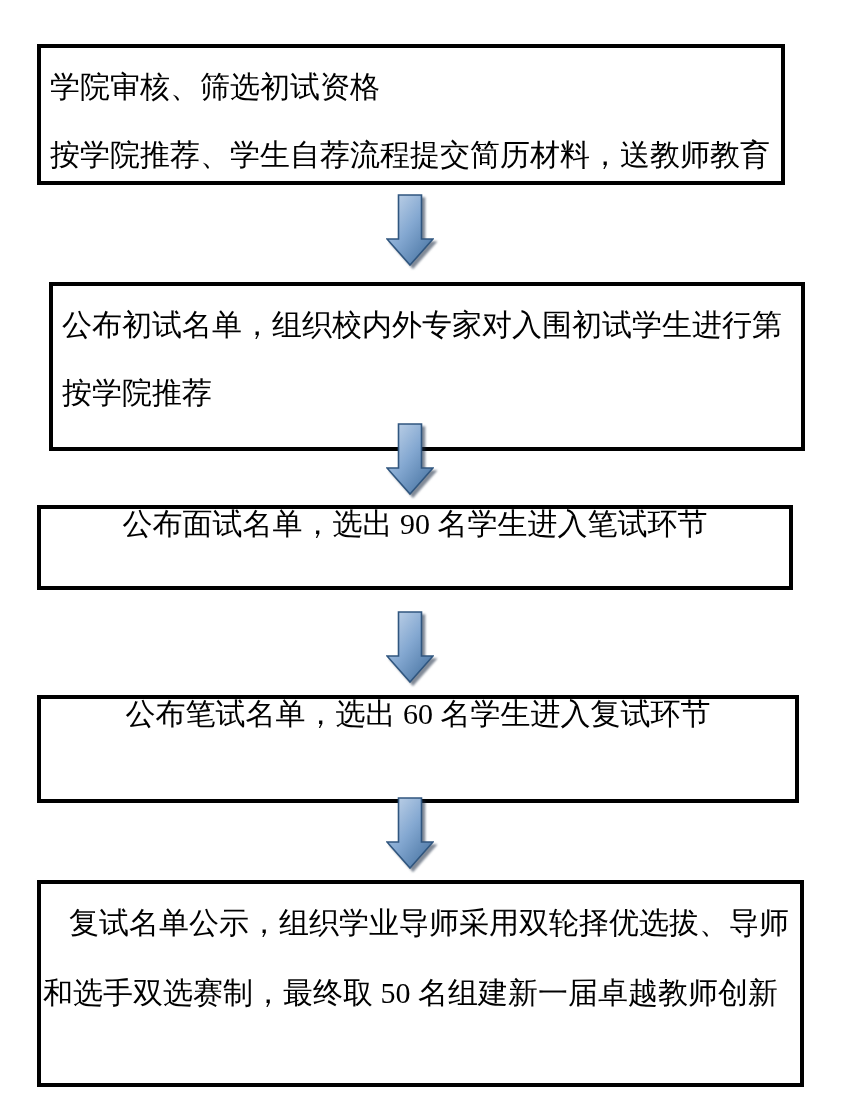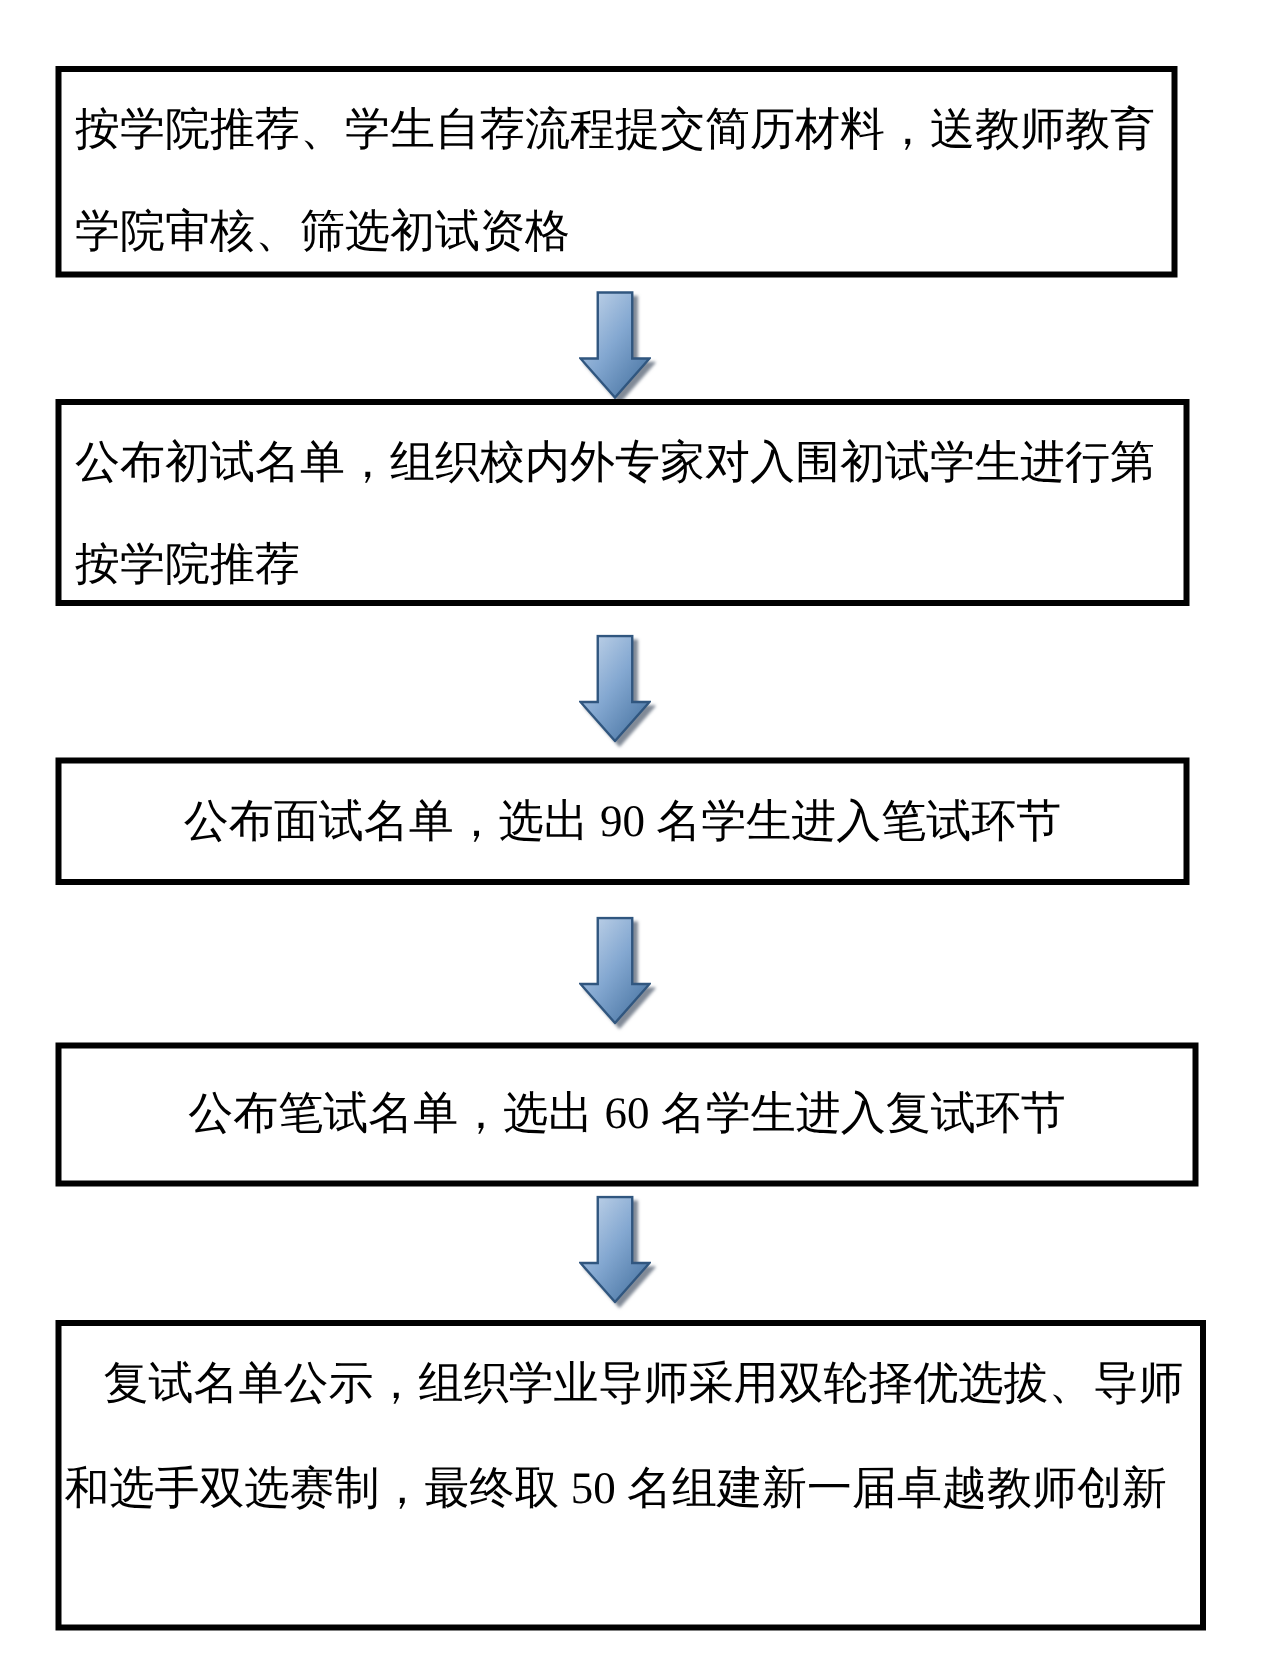--- a/index.html
+++ b/index.html
@@ -18,31 +18,31 @@
   }
   .step {
     position: absolute;
     left: 37px;
     box-sizing: border-box;
     border: 4px solid #000000;
     background: #ffffff;
     font-size: 30px;
   }
   .step-1 { top: 44px;  width: 748px; height: 141px; }
-  .step-2 { top: 266px; width: 756px; height: 138px; }
+  .step-2 { top: 282px; width: 756px; height: 169px; margin-left: 12px; }
   .step-3 { top: 505px; width: 756px; height: 85px;  }
-  .step-4 { top: 695px; width: 762px; height: 96px;  }
+  .step-4 { top: 695px; width: 762px; height: 108px;  }
   .step-5 { top: 880px; width: 767px; height: 207px; }
 
   .step-1 .lines, .step-2 .lines { padding: 5px 8px 0 9px; }
   .step-1 .line, .step-2 .line { line-height: 68px; white-space: nowrap; }
 
   .step-3, .step-4 {
     display: flex;
-    align-items: center;
+    align-items: flex-start;
     justify-content: center;
     text-align: center;
   }
   .step-3 .line, .step-4 .line { line-height: 30px; white-space: nowrap; }
 
   .step-5 .lines { padding: 4px 6px 0 2px; }
   .step-5 .line { line-height: 70px; white-space: nowrap; }
   .step-5 .line.indent { text-indent: 26px; }
 
   .arrow {
@@ -70,22 +70,22 @@
       <linearGradient id="arrowGrad" x1="0" y1="0" x2="0.9" y2="1">
         <stop offset="0" stop-color="#c9d9ec"></stop>
         <stop offset="0.5" stop-color="#84a8d1"></stop>
         <stop offset="1" stop-color="#45719f"></stop>
       </linearGradient>
     </defs>
   </svg>
 
   <div class="step step-1">
     <div class="lines">
+      <div class="line">学院审核、筛选初试资格</div>
       <div class="line">按学院推荐、学生自荐流程提交简历材料，送教师教育</div>
-      <div class="line">学院审核、筛选初试资格</div>
     </div>
   </div>
 
   <div class="arrow arrow-1">
     <svg viewBox="0 0 48 72">
       <path d="M12.5 1 L35.5 1 L35.5 45 L47 45 L24 71 L1 45 L12.5 45 Z" fill="url(#arrowGrad)" stroke-width="1.6" stroke-linejoin="miter" stroke="#30567f"></path>
     </svg>
   </div>
 
   <div class="step step-2">

